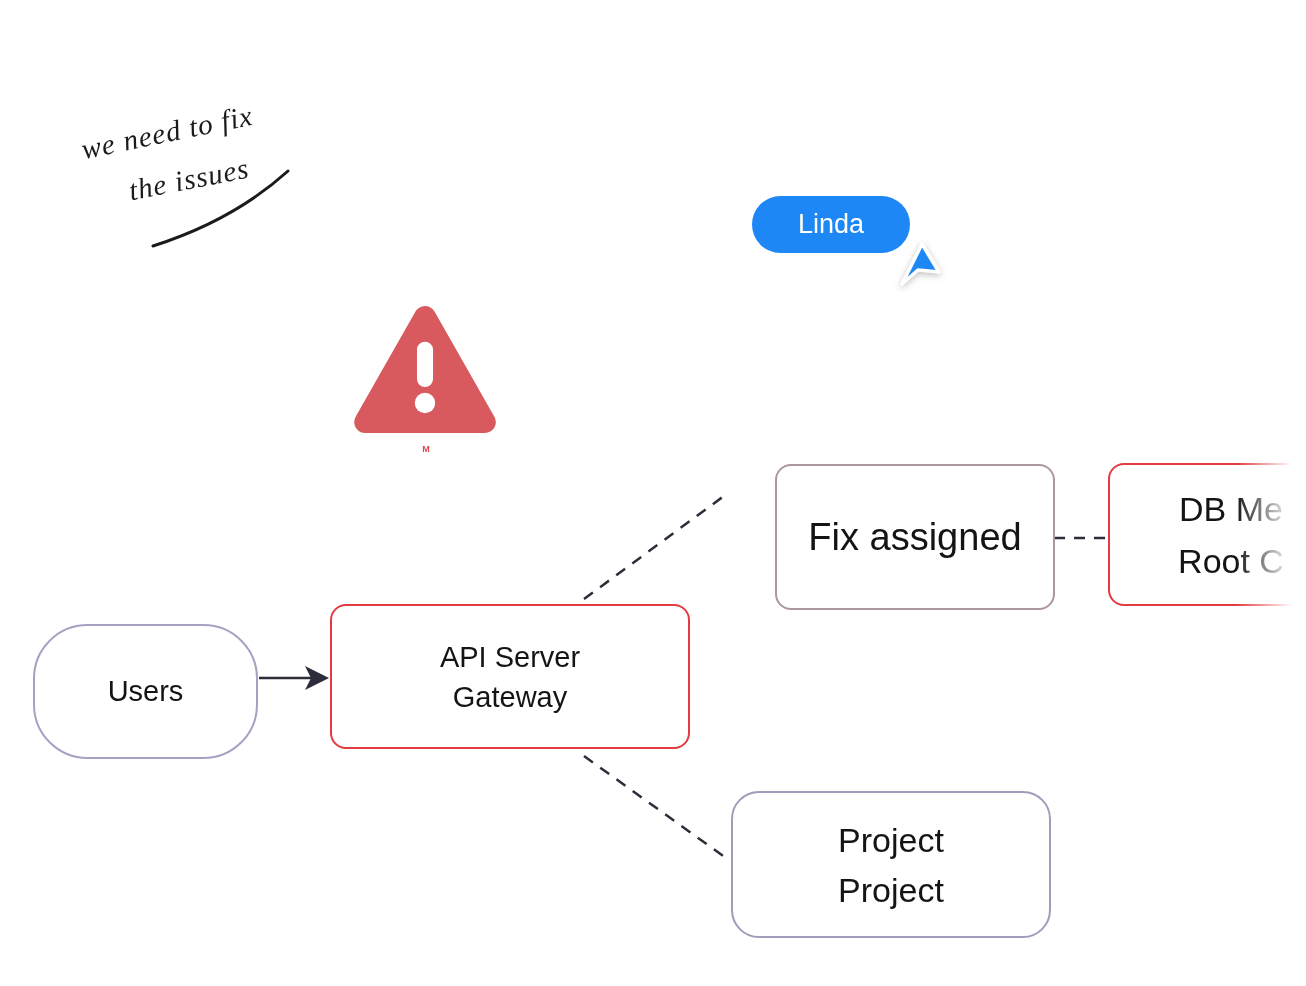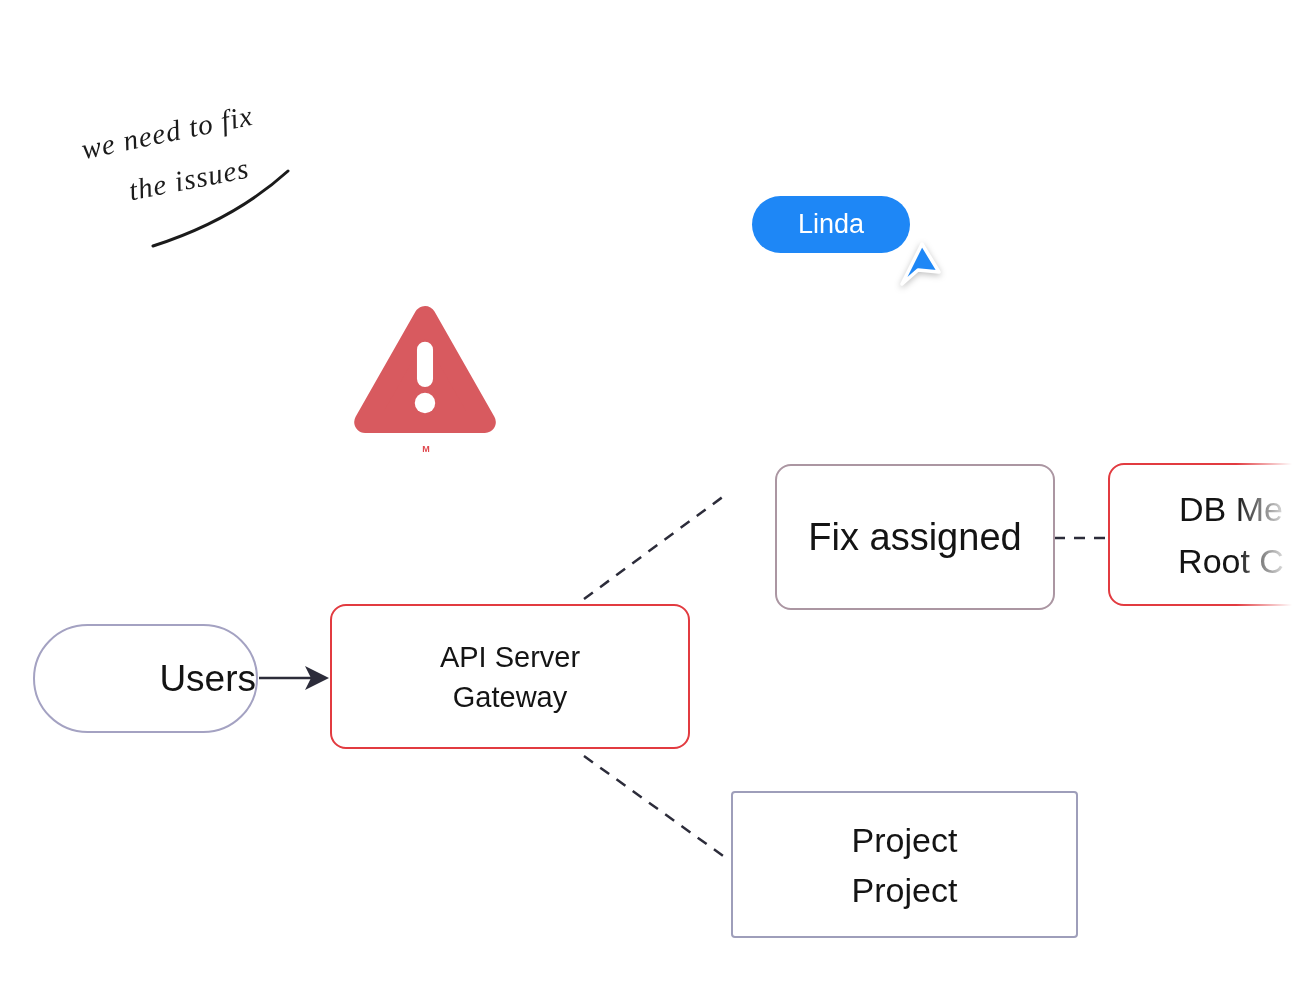--- a/index.html
+++ b/index.html
@@ -74,25 +74,24 @@
     background: #ffffff;
     box-sizing: border-box;
     display: flex;
     flex-direction: column;
     align-items: center;
     justify-content: center;
     text-align: center;
     color: #141414;
   }
   .node-users {
-    left: 33px; top: 624px; width: 225px; height: 109px;
+    left: 33px; top: 624px; width: 225px; height: 135px;
     border: 2px solid #a4a2c2;
     border-radius: 54.5px;
-    font-size: 37px;
-    align-items: flex-end;
+    font-size: 29px;
   }
   .node-api {
     left: 330px; top: 604px; width: 360px; height: 145px;
     border: 2px solid #e23b40;
     border-radius: 16px;
     font-size: 29px;
     line-height: 40px;
   }
   .node-fix {
     left: 731px; top: 464px; width: 280px; height: 146px;
@@ -102,23 +101,23 @@
     margin-left: 44px;
   }
   .node-db {
     left: 1108px; top: 463px; width: 246px; height: 143px;
     border: 2px solid #e23b40;
     border-radius: 16px;
     font-size: 34px;
     line-height: 52px;
   }
   .node-project {
-    left: 731px; top: 791px; width: 347px; height: 147px;
+    left: 731px; top: 791px; width: 320px; height: 147px;
     border: 2px solid #9e9eba;
-    border-radius: 4px;
+    border-radius: 28px;
     font-size: 34px;
     line-height: 50px;
     text-align: center;
   }
 
   .edge-fade {
     position: absolute;
     right: 0; top: 0;
     width: 70px; height: 100%;
     background: linear-gradient(to right, rgba(255,255,255,0) 0%, #ffffff 80%);

